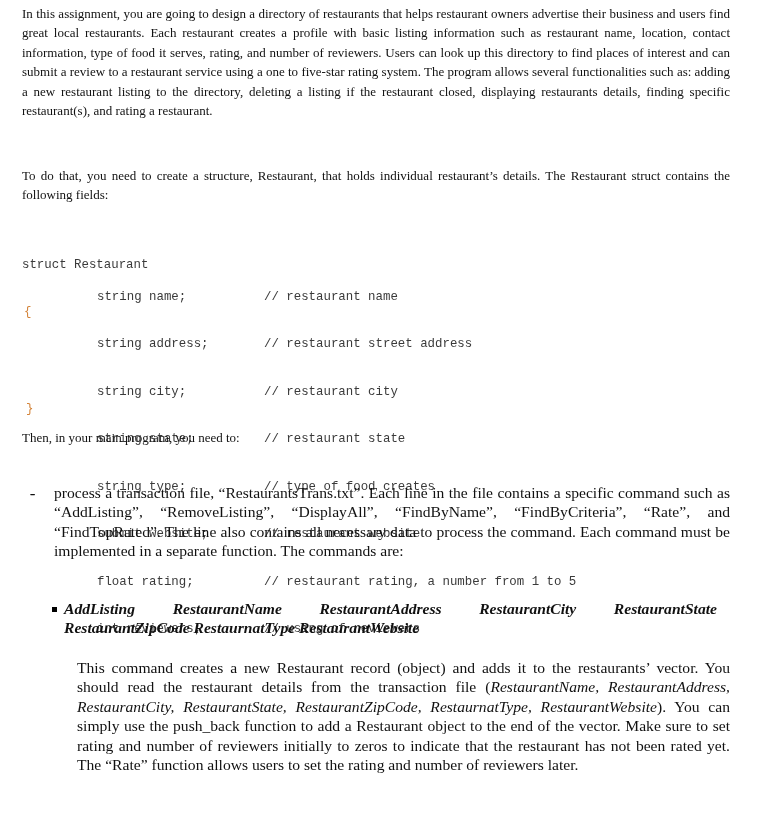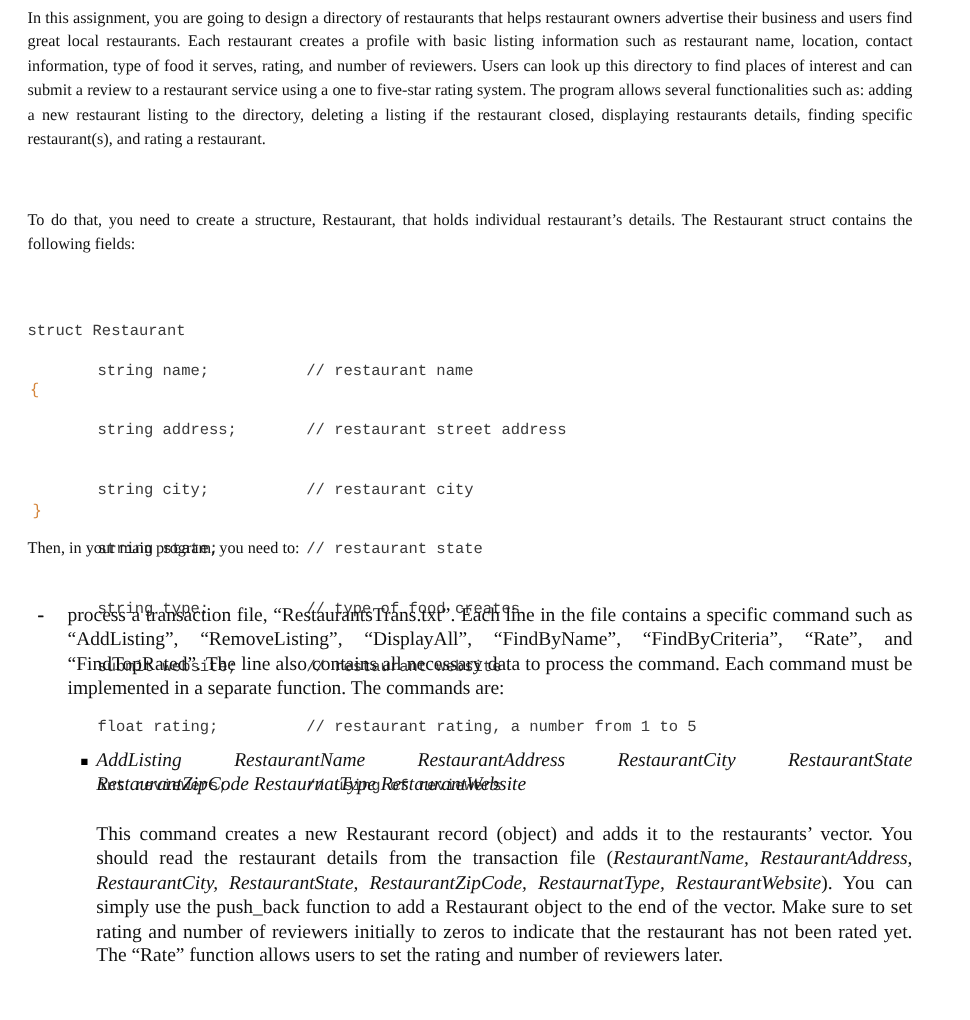--- a/index.html
+++ b/index.html
@@ -28,21 +28,21 @@
       position: absolute;
       font-family: "Liberation Mono", monospace;
       font-size: 12.4px;
       line-height: 15.85px;
       color: #3a3a3a;
       white-space: pre;
       margin: 0;
     }
     .brace { color: #d4843a; }
     .code-line { display: block; height: 15.85px; }
-    .field { display: inline-block; width: 167px; }
+    .field { display: inline-block; width: 167px; margin-left: 19px; }
     .bullet-list {
       position: absolute;
       left: 30px;
       width: 700px;
       margin: 0;
       padding: 0;
       list-style: none;
     }
     .bullet-item {
       position: relative;
@@ -122,21 +122,21 @@
 <ul class="bullet-list" style="top:483px;">
   <li class="bullet-item">
     <span class="dash">-</span>
   </li>
   <li class="bullet-item">
     <span class="dash">-</span>
     <span>process a transaction file, “RestaurantsTrans.txt”. Each line in the file contains a specific command such as “AddListing”, “RemoveListing”, “DisplayAll”, “FindByName”, “FindByCriteria”, “Rate”, and “FindTopRated”. The line also contains all necessary data to process the command. Each command must be implemented in a separate function. The commands are:</span>
   </li>
 </ul>
 
-<div class="sub-bullet" style="top:599px; left:77px; width:653px;">
+<div class="sub-bullet" style="top:599px; left:64px; width:653px;font-weight:bold;">
   <span class="square"></span>
   <div class="cmd-line">
     <span>AddListing</span>
     <span>RestaurantName</span>
     <span>RestaurantAddress</span>
     <span>RestaurantCity</span>
     <span>RestaurantState</span>
   </div>
   <div class="cmd-line2">RestaurantZipCode RestaurnatType RestaurantWebsite</div>
 </div>

